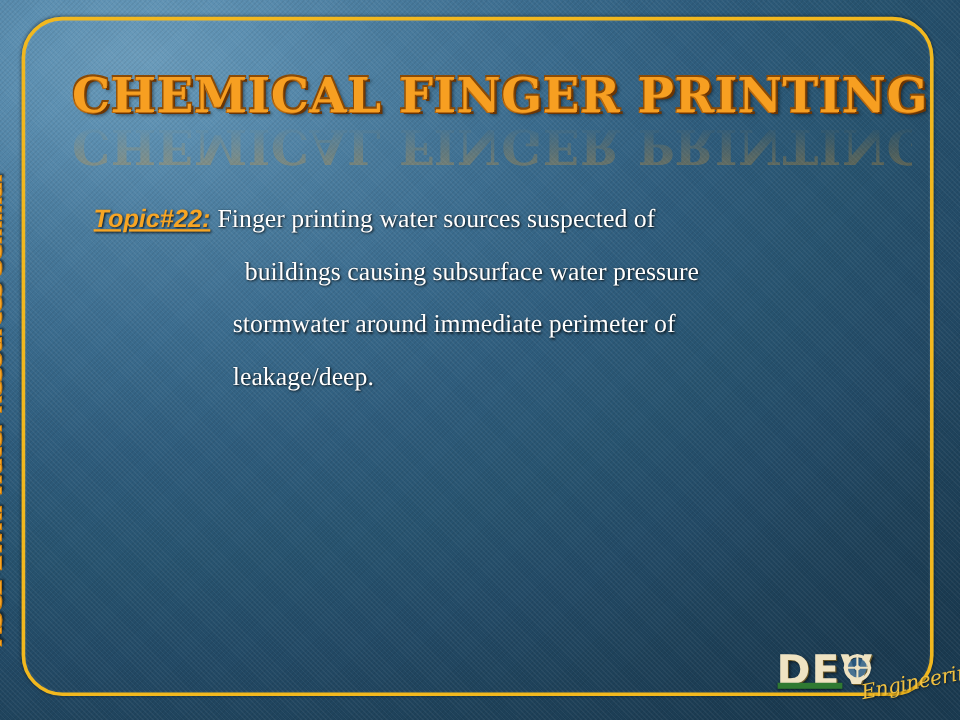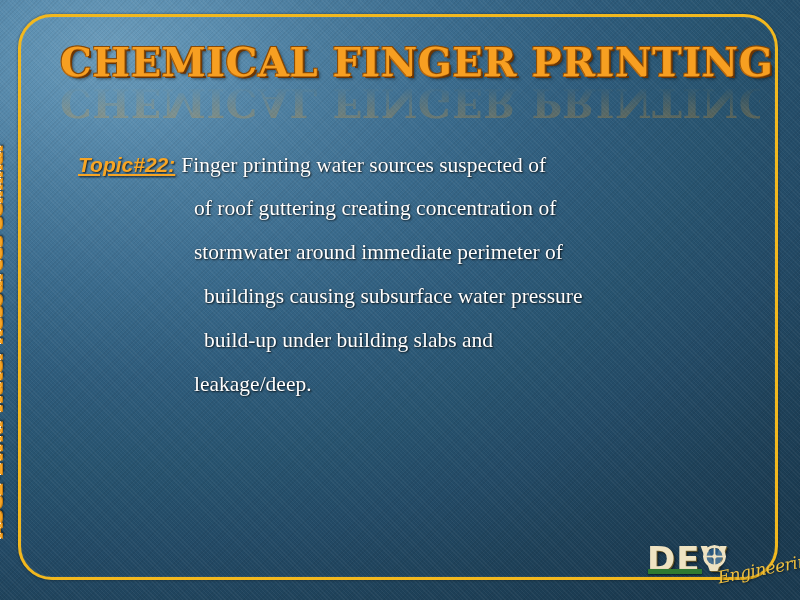--- a/index.html
+++ b/index.html
@@ -47,21 +47,21 @@
     border-radius: 34px;
     box-sizing: border-box;
     box-shadow: 0 0 3px rgba(0,0,0,0.45), inset 0 0 2px rgba(255,255,255,0.18);
     pointer-events: none;
   }
 
   
   #title-wrap {
     position: absolute;
     left: 60px;
-    top: 42px;
+    top: 60px;
     width: 700px;
     text-align: center;
   }
   #title {
     font-family: "DejaVu Serif", "Liberation Serif", serif;
     font-weight: bold;
     font-size: 40px;
     letter-spacing: 0.5px;
     color: #f79f21;
     line-height: 1;
@@ -86,21 +86,21 @@
     margin-top: 1px;
     -webkit-mask-image: linear-gradient(to top, transparent 8%, rgba(0,0,0,0.75) 92%);
             mask-image: linear-gradient(to top, transparent 8%, rgba(0,0,0,0.75) 92%);
     filter: blur(0.4px);
   }
 
   
   #body-block {
     position: absolute;
     left: 78px;
-    top: 154px;
+    top: 172px;
     width: 660px;
   }
   .body-line {
     color: #ffffff;
     font-family: "Liberation Serif", serif;
     font-size: 21.5px;
     line-height: 1.0;
     height: 44px;
     white-space: nowrap;
     text-shadow: 1px 1px 2px rgba(0,0,0,0.75), 0 0 1px rgba(0,0,0,0.5);
@@ -201,24 +201,22 @@
 
   <div id="title-wrap">
     <div id="title">CHEMICAL FINGER PRINTING</div>
     <div id="title-reflection">CHEMICAL FINGER PRINTING</div>
   </div>
 
   <div id="body-block">
     <div class="body-line">
       <span id="topic-label">Topic#22:</span><span>Finger printing water sources suspected of</span>
     </div>
-    <div class="body-line" style="padding-left:116px"><span>of roof guttering creating concentration of</span></div>
+    <div class="body-line" style="padding-left:126px"><span>buildings causing subsurface water pressure</span></div>
     <div class="body-line" style="padding-left:116px"><span>stormwater around immediate perimeter of</span></div>
-    <div class="body-line" style="padding-left:126px"><span>buildings causing subsurface water pressure</span></div>
-    <div class="body-line" style="padding-left:126px"><span>build-up under building slabs and</span></div>
     <div class="body-line" style="padding-left:116px"><span>leakage/deep.</span></div>
   </div>
 
   <div id="left-rail">
     <span id="left-rail-text">ASCE-EWRI Water Resources Seminar</span>
   </div>
 
   <div id="logo">
     <span id="logo-devo">DEV</span>
     <div id="logo-bar"></div>

